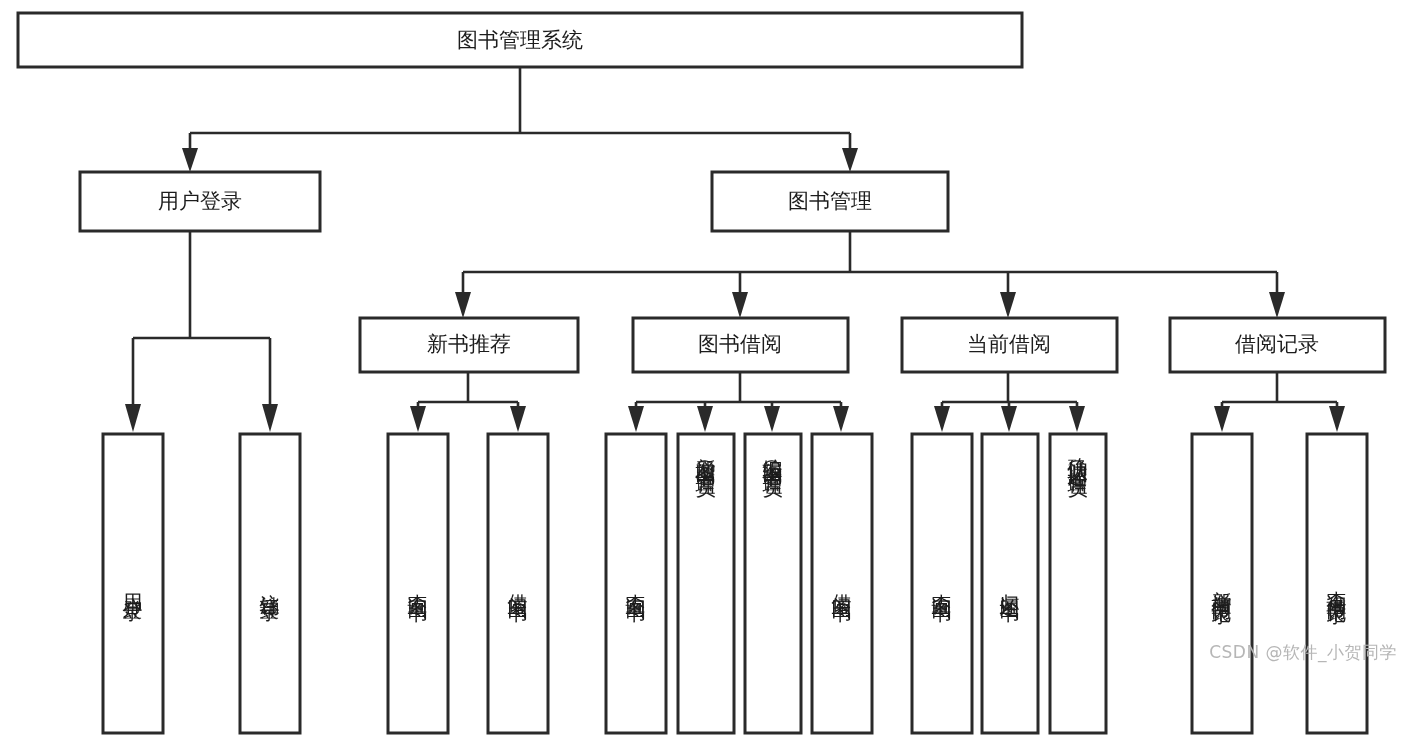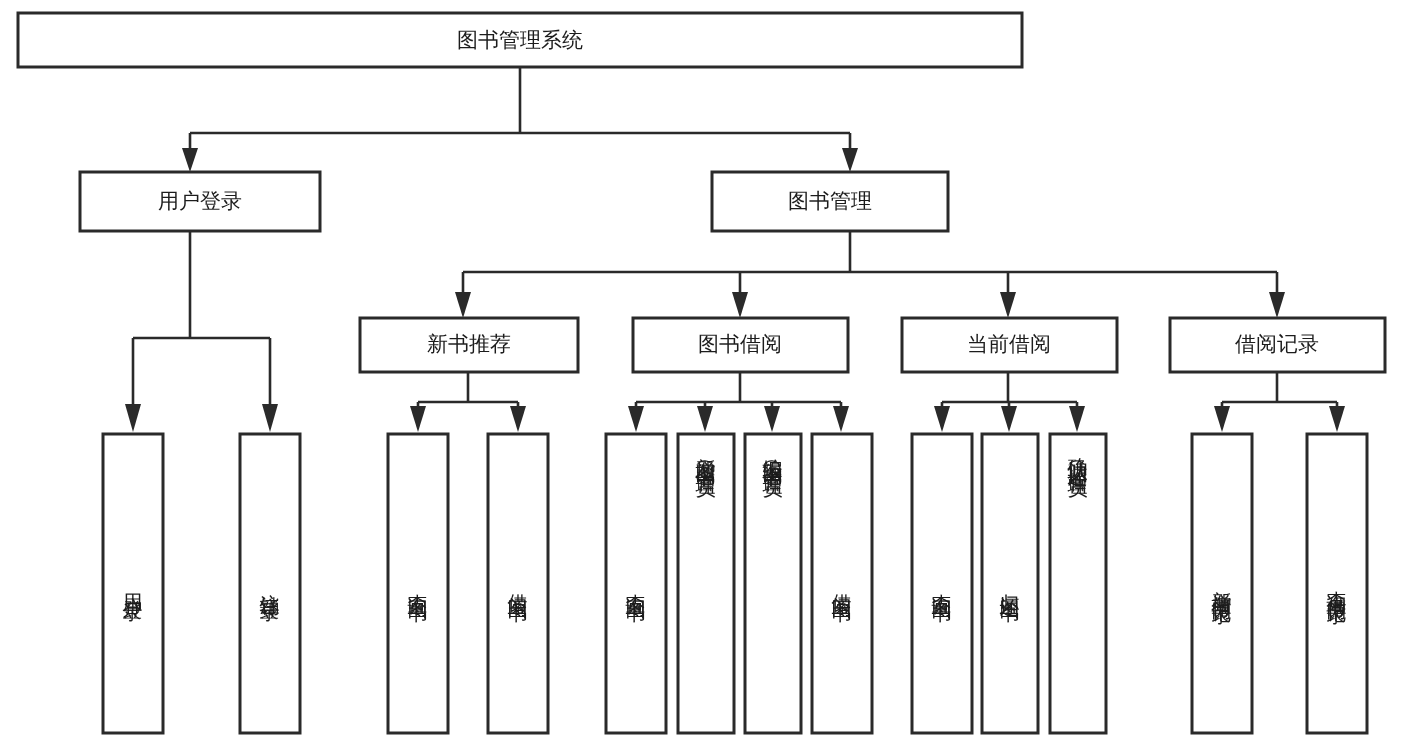--- a/index.html
+++ b/index.html
@@ -243,13 +243,14 @@
     <span class="leaf-label">确认归还（管理员）</span>
   </div>
 
   <div class="leaf-label-wrap" style="left:1192px; top:434px; width:60px; height:299px; align-items:center;">
     <span class="leaf-label">新增借阅记录</span>
   </div>
   <div class="leaf-label-wrap" style="left:1307px; top:434px; width:60px; height:299px; align-items:center;">
     <span class="leaf-label">查询借阅记录</span>
   </div>
 
+  <div id="watermark">CSDN @软件_小贺同学</div>
 </div>
 
 </body></html>

